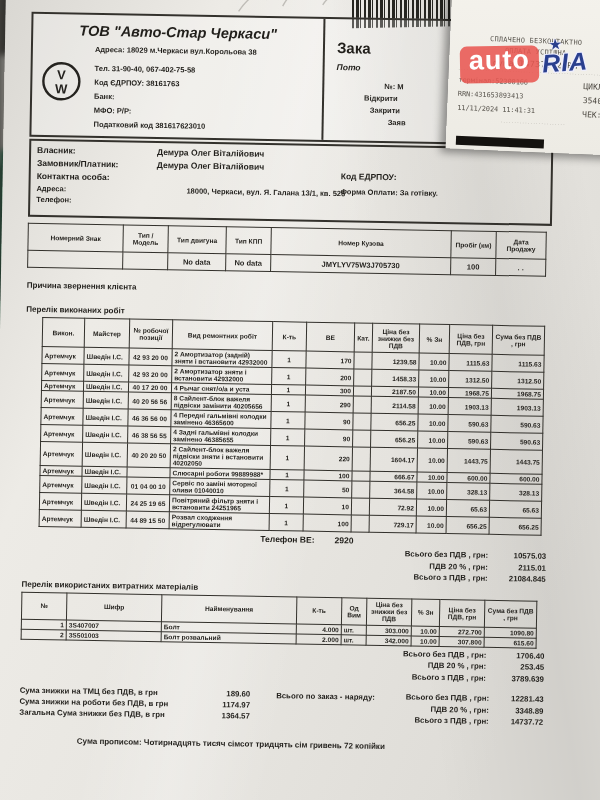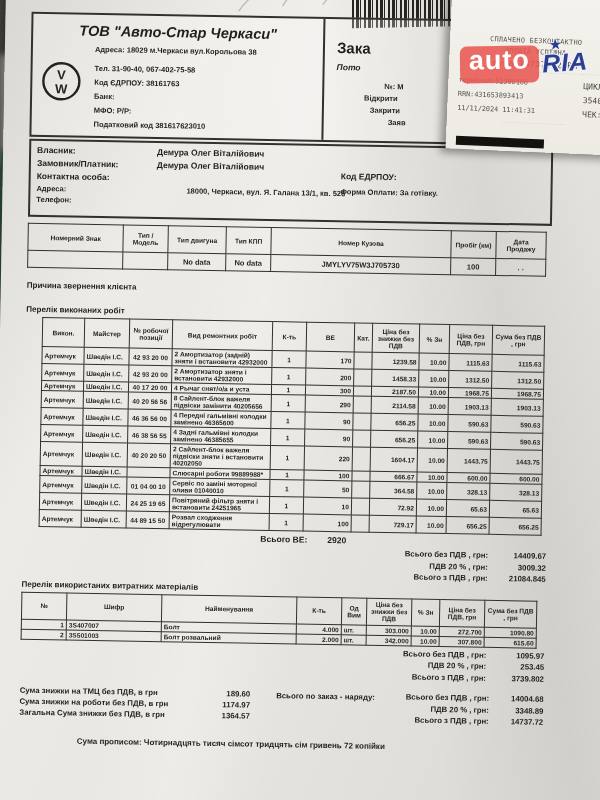--- a/index.html
+++ b/index.html
@@ -369,36 +369,36 @@
               <td>100</td>
               <td></td>
               <td>729.17</td>
               <td>10.00</td>
               <td>656.25</td>
               <td>656.25</td>
             </tr>
           </tbody>
       </table>
       <div class="ve-line">
-        <span>Всього ВЕ:</span>
+        <span>Телефон ВЕ:</span>
         <span>2920</span>
       </div>
       <table class="totals">
         <colgroup>
             <col style="width:150px">
             <col style="width:58px">
           </colgroup>
         <tbody>
             <tr>
               <td>Всього без ПДВ , грн:</td>
-              <td>14409.67</td>
+              <td>10575.03</td>
             </tr>
             <tr>
               <td>ПДВ  20 % ,  грн:</td>
-              <td>3009.32</td>
+              <td>2115.01</td>
             </tr>
             <tr>
               <td>Всього з ПДВ , грн:</td>
               <td>21084.845</td>
             </tr>
           </tbody>
       </table>
 
       <div class="sec-label" style="margin-top:2px;">Перелік використаних витратних матеріалів</div>
       <table class="grid materials">
@@ -452,29 +452,29 @@
           </tbody>
       </table>
       <table class="totals">
         <colgroup>
             <col style="width:150px">
             <col style="width:58px">
           </colgroup>
         <tbody>
             <tr>
               <td>Всього без ПДВ , грн:</td>
-              <td>1095.97</td>
+              <td>1706.40</td>
             </tr>
             <tr>
               <td>ПДВ  20 % ,  грн:</td>
               <td>253.45</td>
             </tr>
             <tr>
               <td>Всього з ПДВ , грн:</td>
-              <td>3739.802</td>
+              <td>3789.639</td>
             </tr>
           </tbody>
       </table>
 
       <div class="summary">
         <table class="discounts">
           <tbody>
               <tr>
                 <td>Сума знижки на ТМЦ без ПДВ, в грн</td>
                 <td>189.60</td>
@@ -491,21 +491,21 @@
         </table>
         <div class="order-total-label">Всього по заказ - наряду:</div>
         <table class="totals">
           <colgroup>
               <col style="width:120px">
               <col style="width:58px">
             </colgroup>
           <tbody>
               <tr>
                 <td>Всього без ПДВ , грн:</td>
-                <td>14004.68</td>
+                <td>12281.43</td>
               </tr>
               <tr>
                 <td>ПДВ  20 % ,  грн:</td>
                 <td>3348.89</td>
               </tr>
               <tr>
                 <td>Всього з ПДВ , грн:</td>
                 <td>14737.72</td>
               </tr>
             </tbody>

